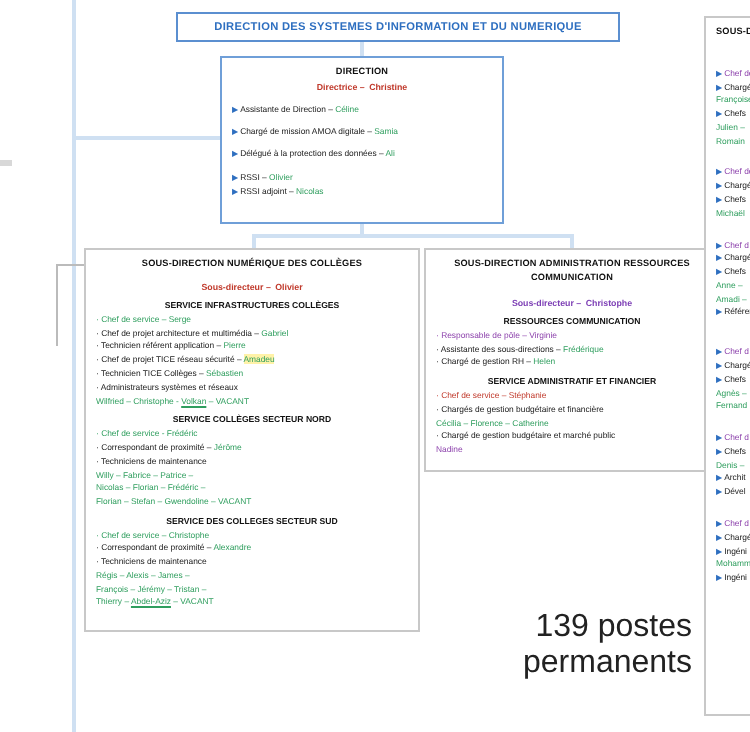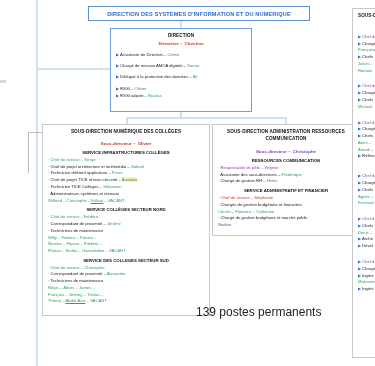--- a/index.html
+++ b/index.html
@@ -73,21 +73,21 @@
   
   #direction-box{left:110px;top:28px;width:142px;height:84px;}
   #colleges-box{left:42px;top:124px;width:168px;height:192px;}
   #admin-box{left:212px;top:124px;width:148px;height:112px;}
   #right-box{left:352px;top:8px;width:120px;height:350px;border:1px solid #c8c8c8;}
 
   .pad{padding:4px 5px;box-sizing:border-box;}
 
   #headcount{
     position:absolute;left:196px;top:305px;width:150px;
-    text-align:left;font-size:12px;color:#222;
+    text-align:right;font-size:16px;color:#222;
   }
 
   
   #left-frag{position:absolute;left:0px;top:80px;width:6px;height:3px;background:#d8d8d8;}
   #left-corner{position:absolute;left:28px;top:132px;width:18px;height:40px;border-left:1px solid #bbb;border-top:1px solid #bbb;}
 </style>
 </head>
 <body>
 
 <div class="canvas">

